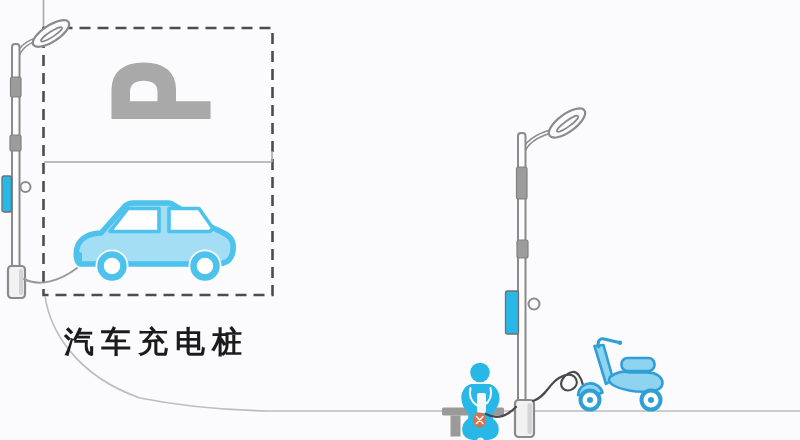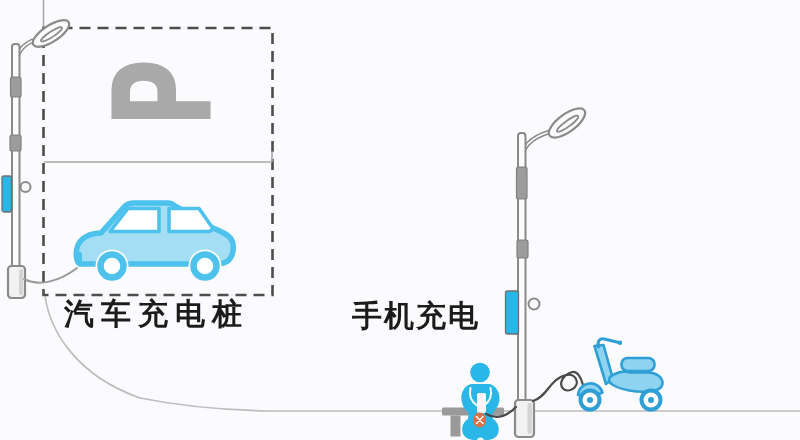--- a/index.html
+++ b/index.html
@@ -39,21 +39,21 @@
   .scoot-hub{fill:#2f9fd6;}
   
   .bench{fill:#9a9a9a;}
   .person-gap{fill:none;stroke:#fbfafd;stroke-width:2;stroke-linecap:round;}
   .phone{fill:#f8f8f8;}
   .adapter{fill:#db7046;}
   .adapter-x{fill:none;stroke:#ffffff;stroke-width:1.5;stroke-linecap:round;}
   
   .label{
     position:absolute;font-weight:bold;font-size:30px;color:#1b1b1b;
-    white-space:nowrap;line-height:1;
+    white-space:nowrap;line-height:1;margin-top:28px;
   }
   .label-car{left:64px;top:299px;letter-spacing:7px;}
   .label-phone{left:352px;top:301px;letter-spacing:2px;}
   .label-ebike{left:586px;top:301px;letter-spacing:7px;}
   .parking-p-box{
     position:absolute;left:110px;top:57px;width:108px;height:72px;
     display:flex;align-items:center;justify-content:center;
   }
   .p-glyph{
     font-family:"DejaVu Sans",sans-serif;font-weight:bold;font-size:90px;
@@ -164,15 +164,14 @@
       <circle cx="651" cy="400" r="9.5" class="scoot-tire"></circle>
       <circle cx="651" cy="400" r="3" class="scoot-hub"></circle>
     </g>
   </svg>
 
   <div class="parking-p-box">
     <span class="p-glyph">P</span>
   </div>
 
   <div class="label label-car">汽车充电桩</div>
-  <div class="label label-phone">手机充电</div>
 
 </div>
 
 </body></html>

